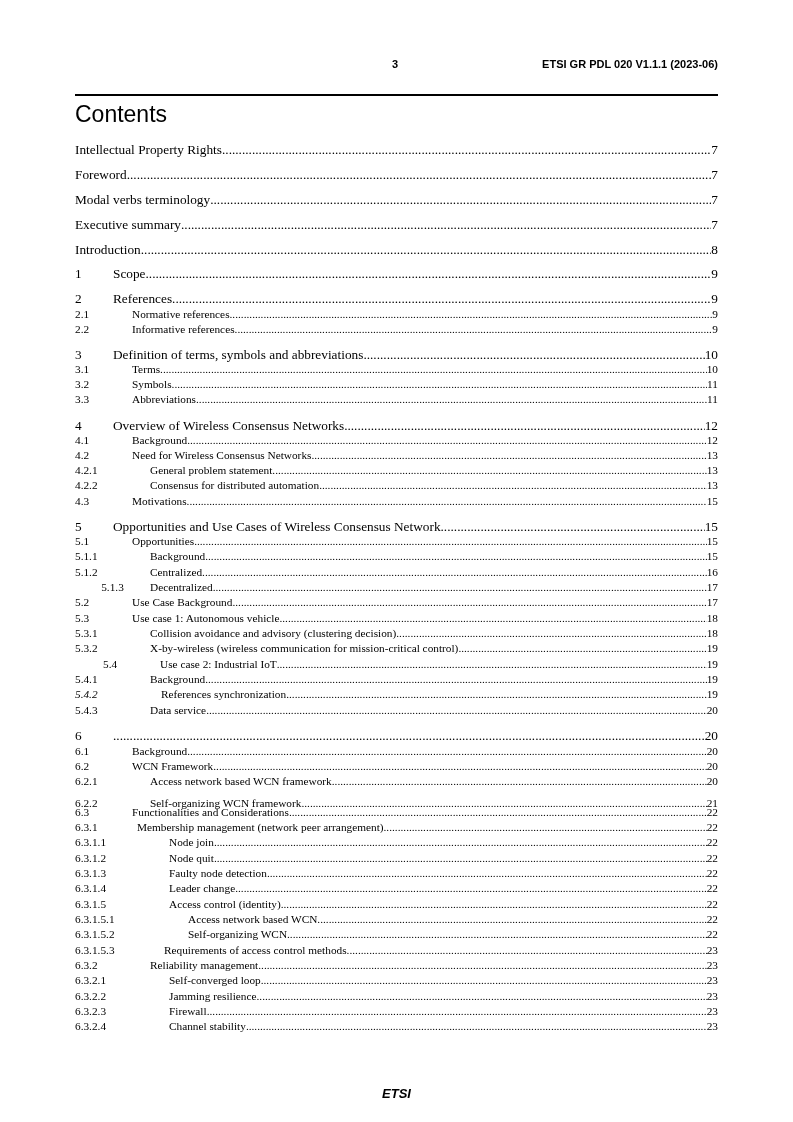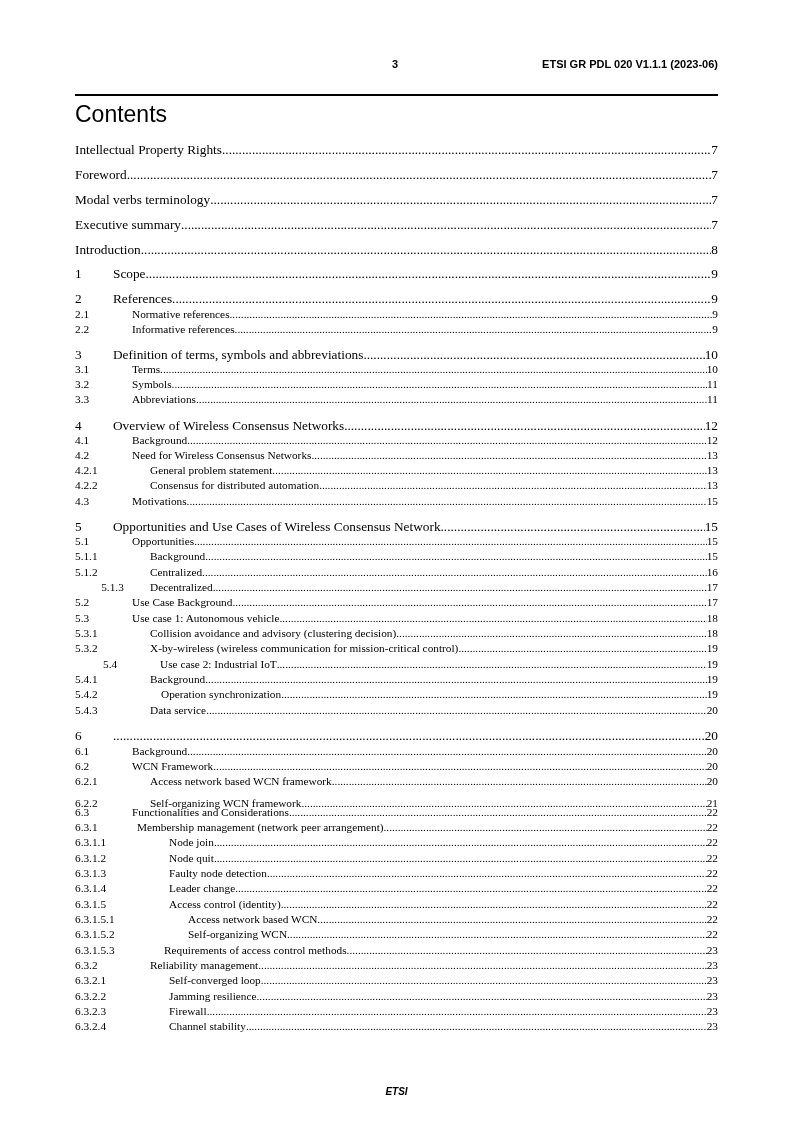--- a/index.html
+++ b/index.html
@@ -10,21 +10,21 @@
   .title { position: absolute; top: 101px; left: 75px; font-family: "Liberation Sans", sans-serif; font-size: 23px; }
   .toc { position: absolute; left: 75px; width: 643px; top: 0; }
   .entry { position: absolute; left: 0; width: 643px; display: flex; align-items: baseline; font-family: "Liberation Serif", serif; white-space: nowrap; overflow: hidden; }
   .entry.l0, .entry.l1 { font-size: 13.3px; }
   .entry.l2, .entry.l3, .entry.l4, .entry.l5 { font-size: 11.3px; }
   .num { flex: none; }
   .txt { flex: none; }
   .dots { flex: 1 1 auto; overflow: hidden; white-space: nowrap; }
   .dots::after { content: "......................................................................................................................................................................................................................................................"; }
   .pg { flex: none; }
-  .footer { position: absolute; top: 1086px; left: 0; width: 793px; text-align: center; font-family: "Liberation Sans", sans-serif; font-weight: bold; font-style: italic; font-size: 10px; }
+  .footer { position: absolute; top: 1086px; left: 0; width: 793px; text-align: center; font-family: "Liberation Sans", sans-serif; font-weight: bold; font-style: italic; font-size: 13px; }
 </style>
 </head>
 <body>
 
 <div class="hdr-page">3</div>
 <div class="hdr-doc">ETSI GR PDL 020 V1.1.1 (2023-06)</div>
 <div class="rule"></div>
 <h1 class="title" style="margin:0;font-weight:normal;">Contents</h1>
 
 <div class="toc" id="toc">
@@ -202,22 +202,22 @@
       <span class="dots"></span>
       <span class="pg">19</span>
     </div>
     <div class="entry l3" style="top: 673px;">
       <span class="num" style="width: 75px;">5.4.1</span>
       <span class="txt">Background</span>
       <span class="dots"></span>
       <span class="pg">19</span>
     </div>
     <div class="entry l3" style="top: 688px;">
-      <span class="num" style="width: 86px;">5.4.2</span>
-      <span class="txt">Operation synchronization</span>
+      <span class="num" style="width: 86px; font-style: italic;">5.4.2</span>
+      <span class="txt">References synchronization</span>
       <span class="dots"></span>
       <span class="pg">19</span>
     </div>
     <div class="entry l3" style="top: 704px;">
       <span class="num" style="width: 75px;">5.4.3</span>
       <span class="txt">Data service</span>
       <span class="dots"></span>
       <span class="pg">20</span>
     </div>
     <div class="entry l1" style="top: 728px;">

